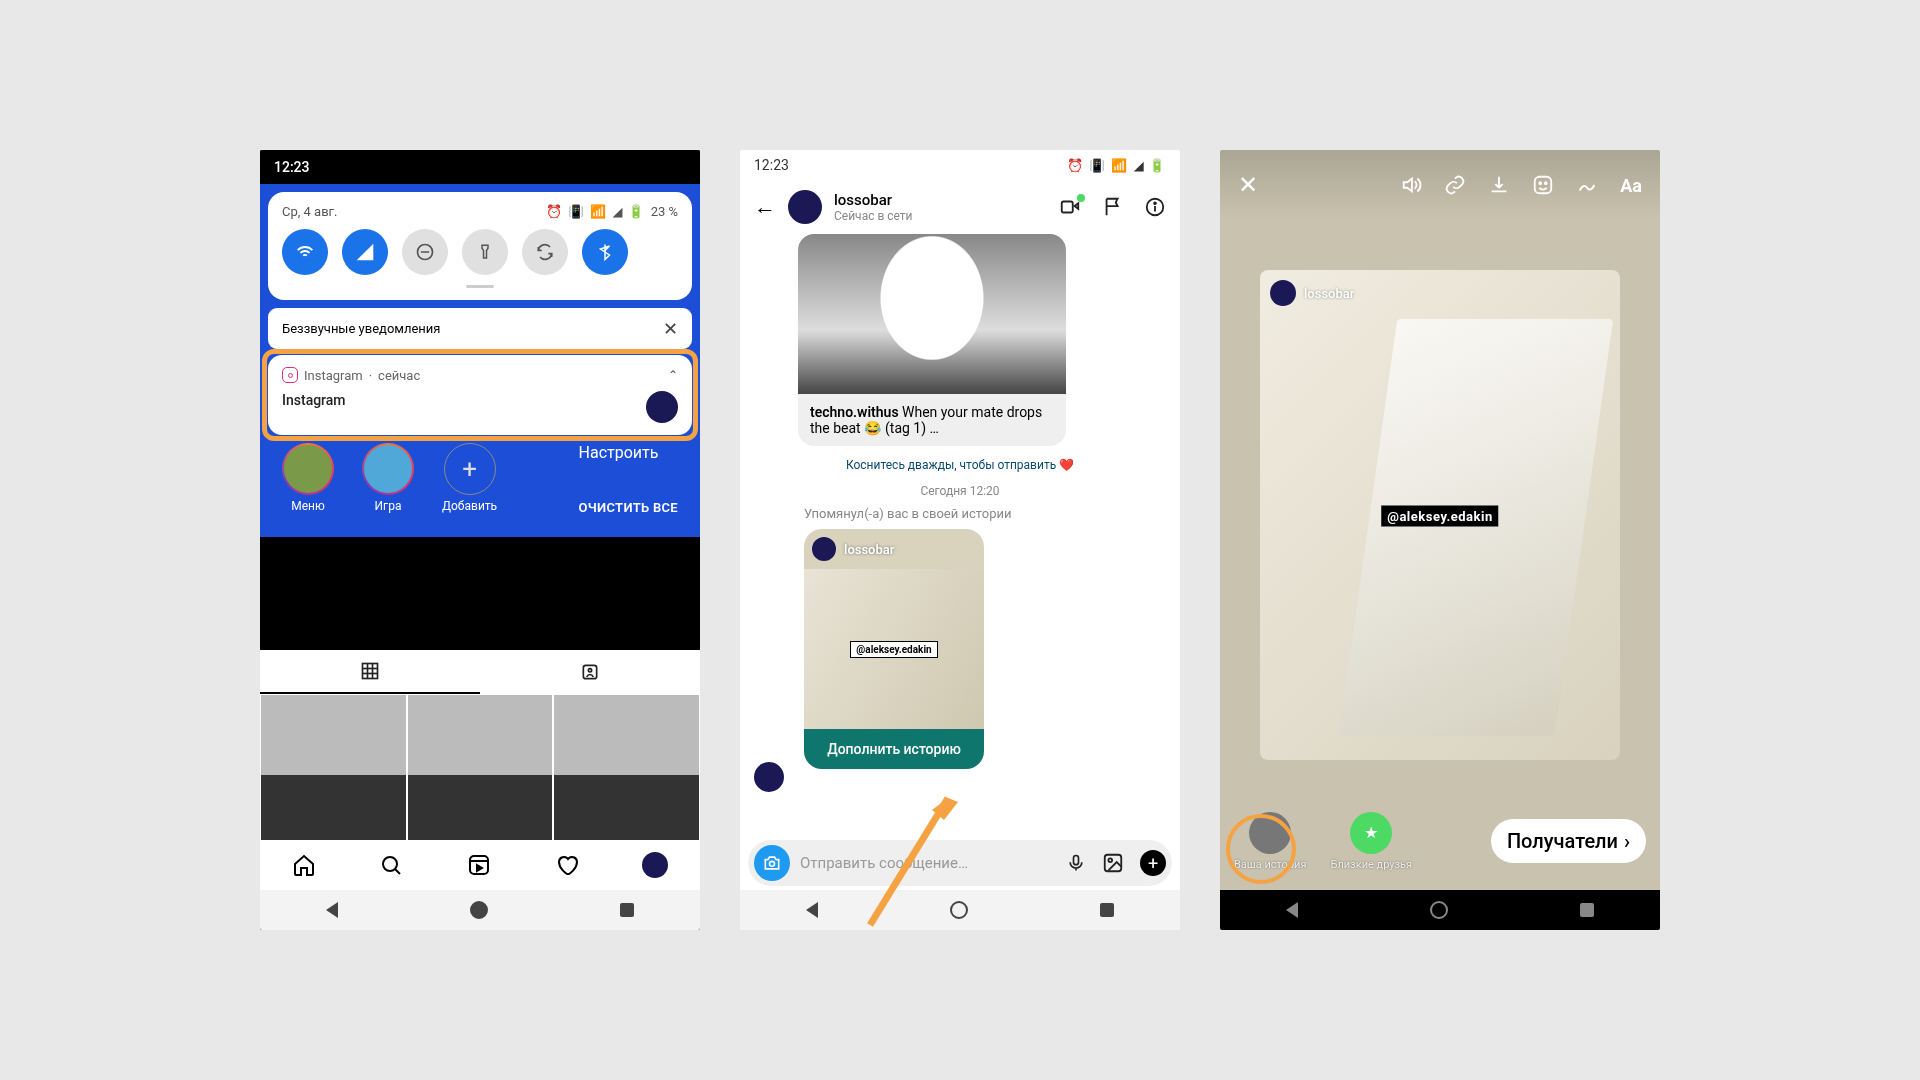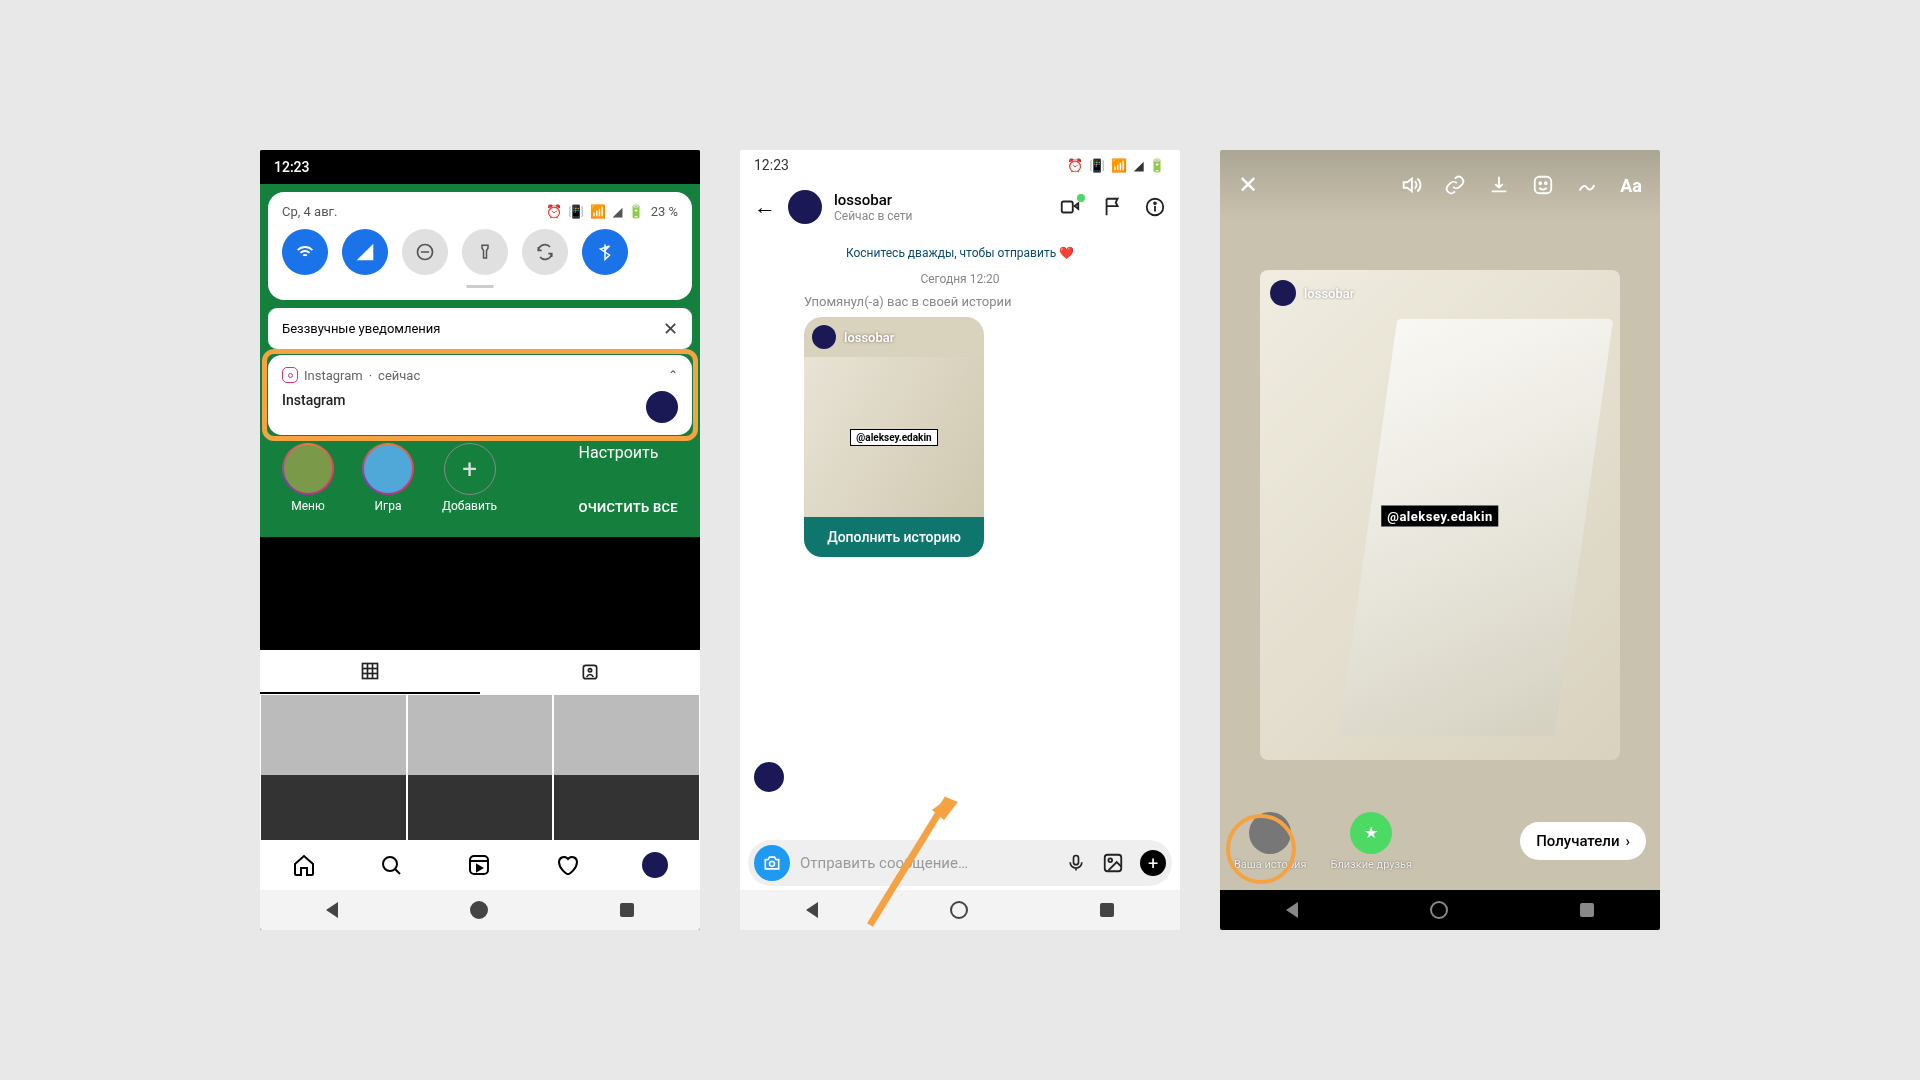--- a/index.html
+++ b/index.html
@@ -17,21 +17,21 @@
     height: 780px;
     background: #fff;
     position: relative;
     overflow: hidden;
     border-radius: 2px;
   }
 
   
   .p1 { background:#000; }
   .p1 .status1 { height:34px; background:#000; color:#fff; display:flex; align-items:center; padding:0 14px; font-size:14px; font-weight:500;}
-  .p1 .shade { background:#15803d; padding:8px; }
+  .p1 .shade { background:#1d4ed8; padding:8px; }
   .qs-card { background:#fff; border-radius:16px; padding:12px 14px; margin-bottom:8px;}
   .qs-top { display:flex; justify-content:space-between; align-items:center; font-size:13px; color:#555; margin-bottom:10px;}
   .qs-icons { display:flex; gap:6px; align-items:center; font-size:13px;}
   .qs-row { display:flex; gap:14px; justify-content:flex-start; padding-bottom:6px;}
   .qs-btn { width:46px; height:46px; border-radius:50%; display:flex; align-items:center; justify-content:center;}
   .qs-on { background:#1a73e8; color:#fff;}
   .qs-off { background:#e0e0e0; color:#555;}
   .handle { width:28px; height:3px; background:#ccc; border-radius:3px; margin:4px auto 0;}
   .silent-card { background:#fff; border-radius:9px; padding:10px 14px; font-size:13px; display:flex; justify-content:space-between; align-items:center; margin-bottom:6px;}
   .silent-x { font-size:18px; color:#444;}
@@ -115,21 +115,21 @@
   .sc-hdr .n { font-size:13px; color:#fff; font-weight:500; text-shadow:0 0 3px rgba(0,0,0,.4);}
   .sc-body { position:absolute; top:50%; left:50%; transform:translate(-50%,-50%);}
   .sc-tag { background:#000; color:#fff; font-size:13px; padding:3px 6px; font-weight:700; letter-spacing:.5px;}
   .sc-fold { position:absolute; top:10%; left:30%; right:10%; bottom:5%; background:linear-gradient(160deg, rgba(255,255,255,.7) 0%, rgba(200,200,190,.3) 100%); transform:skewX(-8deg); border-radius:4px;}
   .p3-bottom { position:absolute; bottom:44px; left:0; right:0; height:90px; display:flex; align-items:center; padding:0 14px; gap:24px;}
   .share-col { display:flex; flex-direction:column; align-items:center; gap:4px;}
   .share-av { width:42px;height:42px;border-radius:50%;background:#777;}
   .share-av.green { background:#4cd964; display:flex;align-items:center;justify-content:center;color:#fff;}
   .share-lbl { font-size:11px; color:#eee; text-shadow:0 0 2px rgba(0,0,0,.5);}
   .ring-hl { position:absolute; width:70px; height:70px; border:4px solid #f5a243; border-radius:50%; left:6px; bottom:46px; pointer-events:none;}
-  .recip { margin-left:auto; background:#fff; border-radius:22px; padding:10px 16px; display:flex; gap:6px; font-size:15px; font-weight:500;}
+  .recip { margin-left:auto; background:#fff; border-radius:22px; padding:10px 16px; display:flex; gap:6px; font-size:20px; font-weight:500;}
   .sysnav3 { position:absolute; bottom:0; left:0; right:0; height:40px; background:#000; display:flex; align-items:center; justify-content:space-around; color:#888;}
 
   svg { display:block; }
 </style>
 </head>
 <body>
 
 <div class="phone p1">
   <div class="status1">
     <span>12:23</span>
@@ -331,20 +331,30 @@
       <span>
         <svg width="22" height="22" viewBox="0 0 24 24" fill="none" stroke="currentColor" stroke-width="2">
             <circle cx="12" cy="12" r="9"></circle>
             <line x1="12" y1="11" x2="12" y2="17"></line>
             <circle cx="12" cy="8" r="1" fill="currentColor"></circle>
           </svg>
       </span>
     </div>
   </div>
 
+  <div class="chat av-row">
+
+    <div class="post-img">
+        <div class="cat"></div>
+      </div>
+    <div class="post-cap">
+      <span class="u">techno.withus</span>
+      <span>When your mate drops the beat 😂 (tag 1) …</span>
+    </div>
+  </div>
 
   <div class="hint">Коснитесь дважды, чтобы отправить ❤️</div>
   <div class="tstamp">Сегодня 12:20</div>
   <div class="mention">Упомянул(-а) вас в своей истории</div>
 
   <div class="story-msg">
     <div class="top">
       <div class="a"></div>
       <div class="n">lossobar</div>
     </div>

